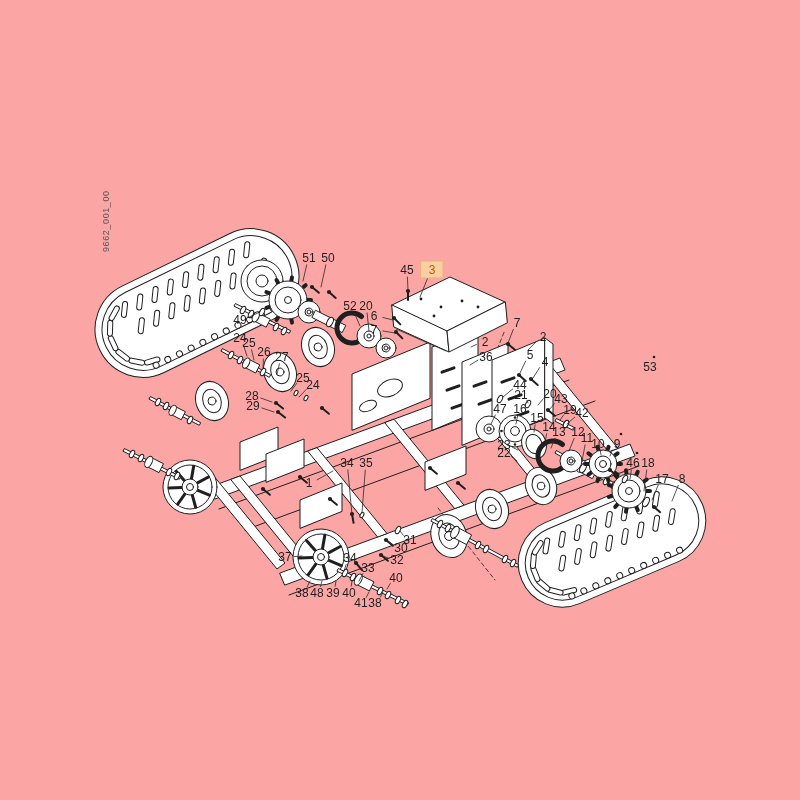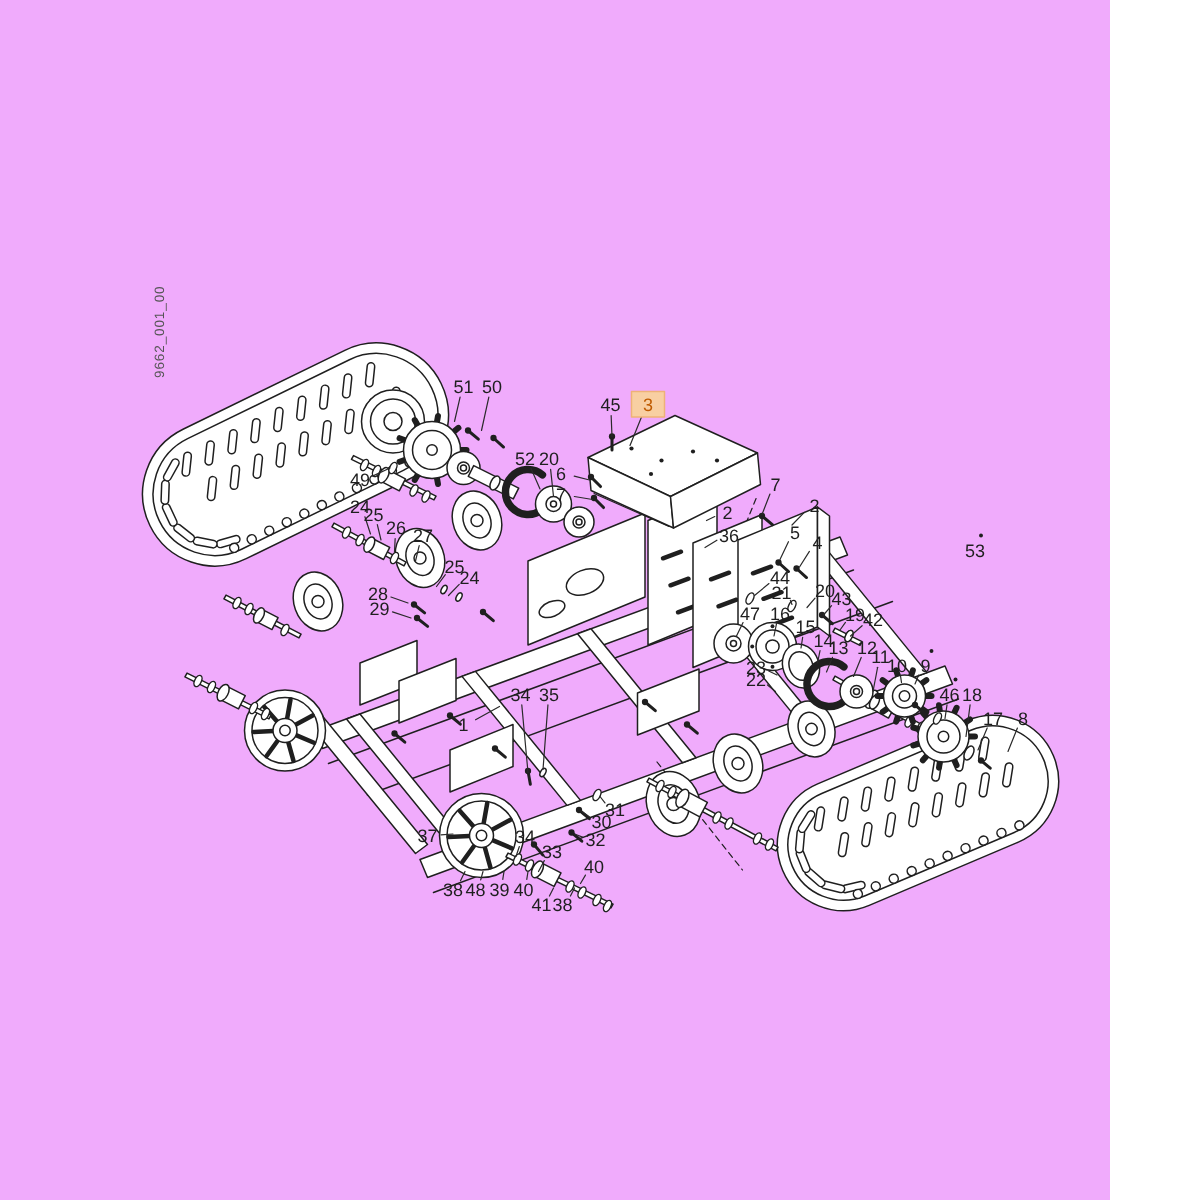--- a/index.html
+++ b/index.html
@@ -1,17 +1,17 @@
 <!DOCTYPE html>
 <html><head>
 <meta charset="utf-8">
 <style>
   html,body{margin:0;padding:0}
   body{width:800px;height:800px;background:#fff;overflow:hidden}
-  .stage{position:relative;width:740px;height:800px;background:#f0abfc;font-family:"Liberation Sans",sans-serif}
+  .stage{position:relative;width:800px;height:800px;background:#fca5a5;font-family:"Liberation Sans",sans-serif}
   .dwgnum{position:absolute;left:101px;top:252px;transform:rotate(-90deg);transform-origin:0 0;
           font:9px "Liberation Sans",sans-serif;color:#555;letter-spacing:.6px;white-space:nowrap}
   svg{position:absolute;left:0;top:0}
   text{font-family:"Liberation Sans",sans-serif}
 </style>
 </head>
 <body>
 
 <div class="stage">
   <span class="dwgnum">9662_001_00</span>

